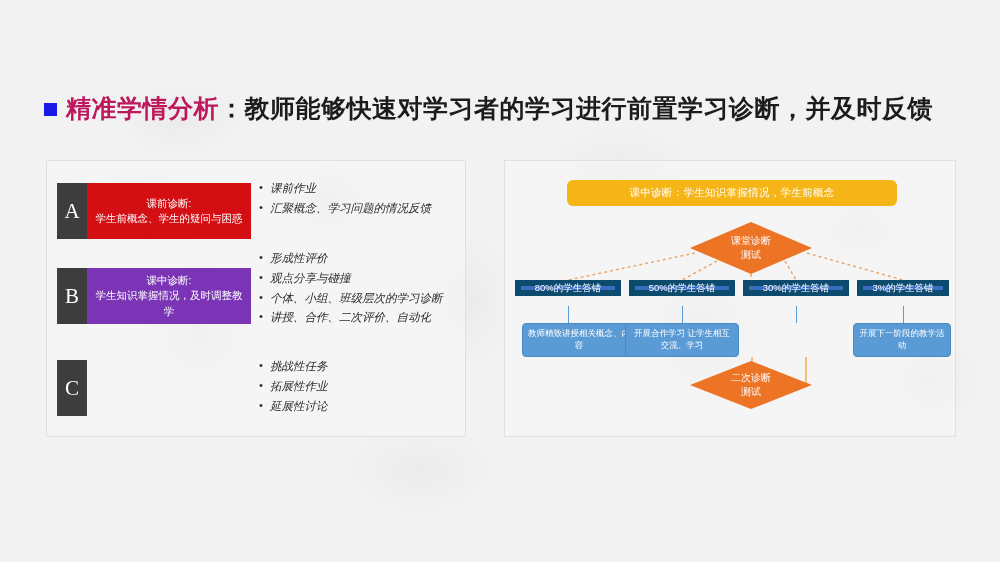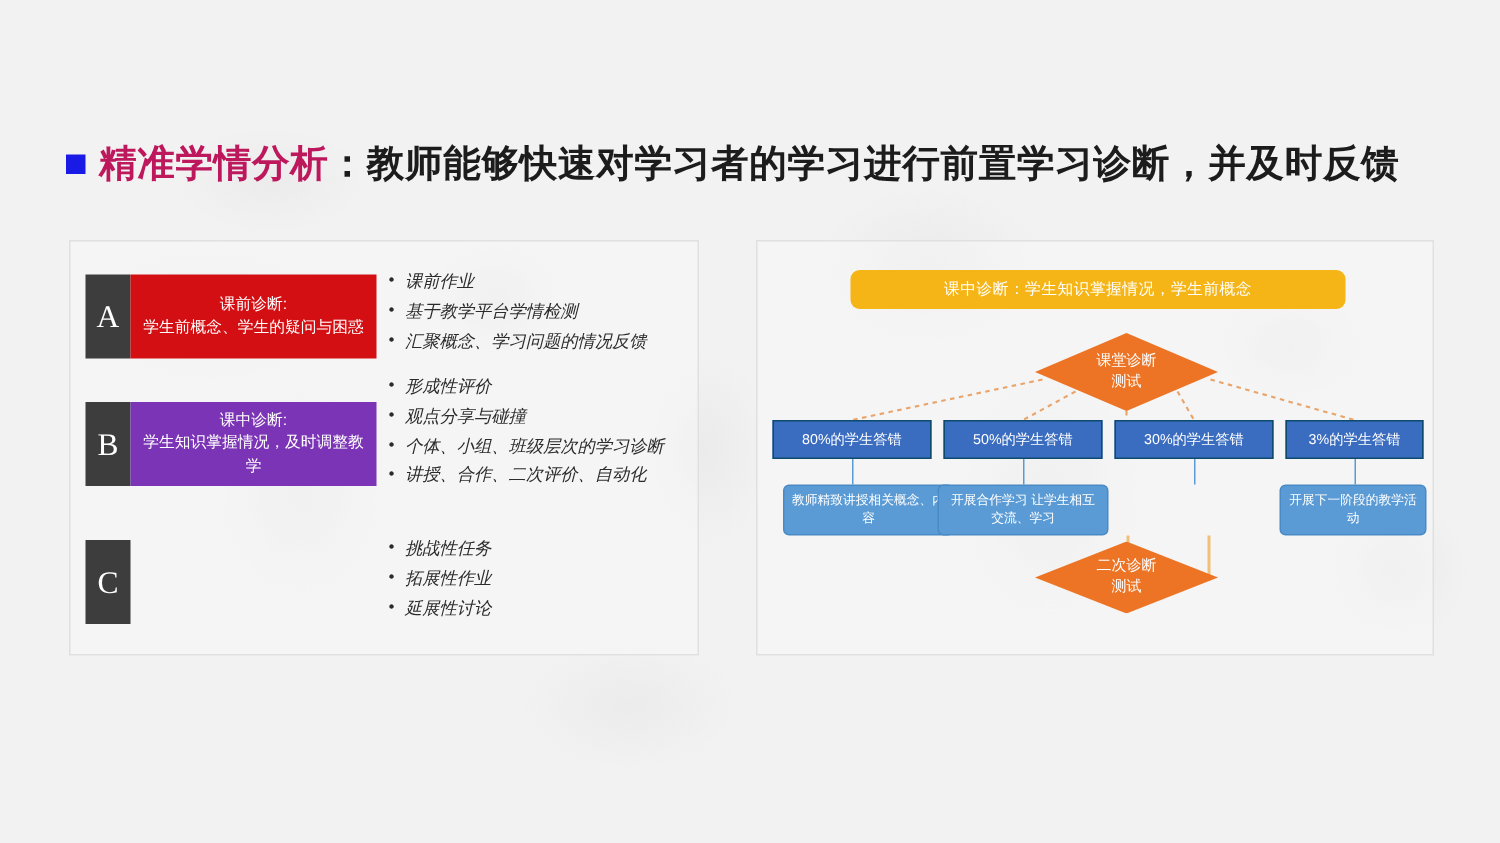--- a/index.html
+++ b/index.html
@@ -169,23 +169,23 @@
     font-size: 10px;
     line-height: 1.4;
     clip-path: polygon(50% 0, 100% 50%, 50% 100%, 0 50%);
   }
   .diamond-top    { left: 185px; top: 61px;  width: 122px; height: 52px; }
   .diamond-bottom { left: 185px; top: 200px; width: 122px; height: 48px; }
 
   .q-box {
     position: absolute;
     top: 119px;
-    height: 26px;
+    height: 16px;
     background: #3a6cbf;
-    border: 1px solid #0c4a6e;
+    border: 6px solid #0c4a6e;
     color: #ffffff;
     display: flex;
     align-items: center;
     justify-content: center;
     font-size: 9.5px;
     white-space: nowrap;
   }
   .q0 { left: 10px;  width: 106px; }
   .q1 { left = 0; }
   .q1 { left: 124px; width: 106px; }
@@ -256,21 +256,20 @@
       <span class="l2">学生知识掌握情况，及时调整教学</span>
     </div>
   </div>
 
   <div class="row row-c">
     <div class="letter-box">C</div>
   </div>
 
   <ul class="bullets bullets-a">
     <li>课前作业</li>
-    <li>基于教学平台学情检测</li>
     <li>汇聚概念、学习问题的情况反馈</li>
   </ul>
 
   <ul class="bullets bullets-b">
     <li>形成性评价</li>
     <li>观点分享与碰撞</li>
     <li>个体、小组、班级层次的学习诊断</li>
     <li>讲授、合作、二次评价、自动化</li>
   </ul>
 

